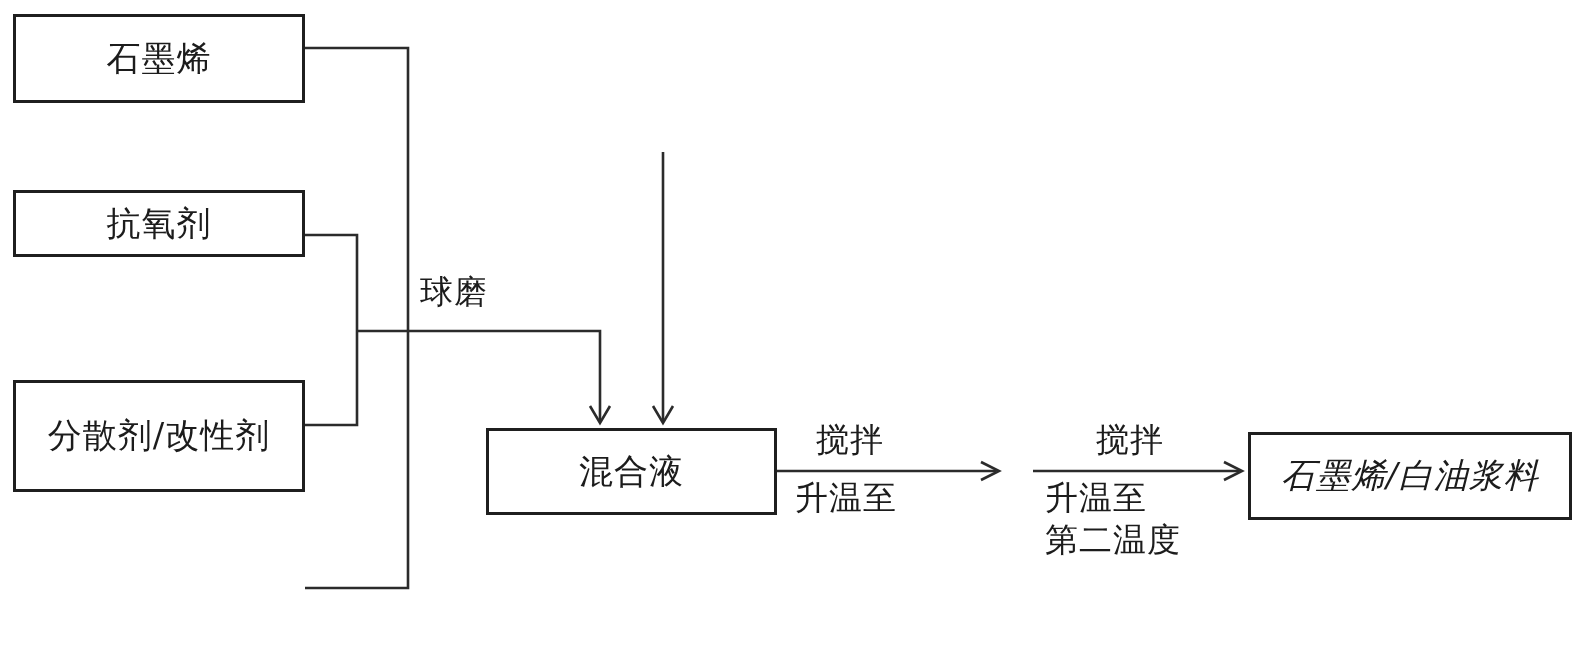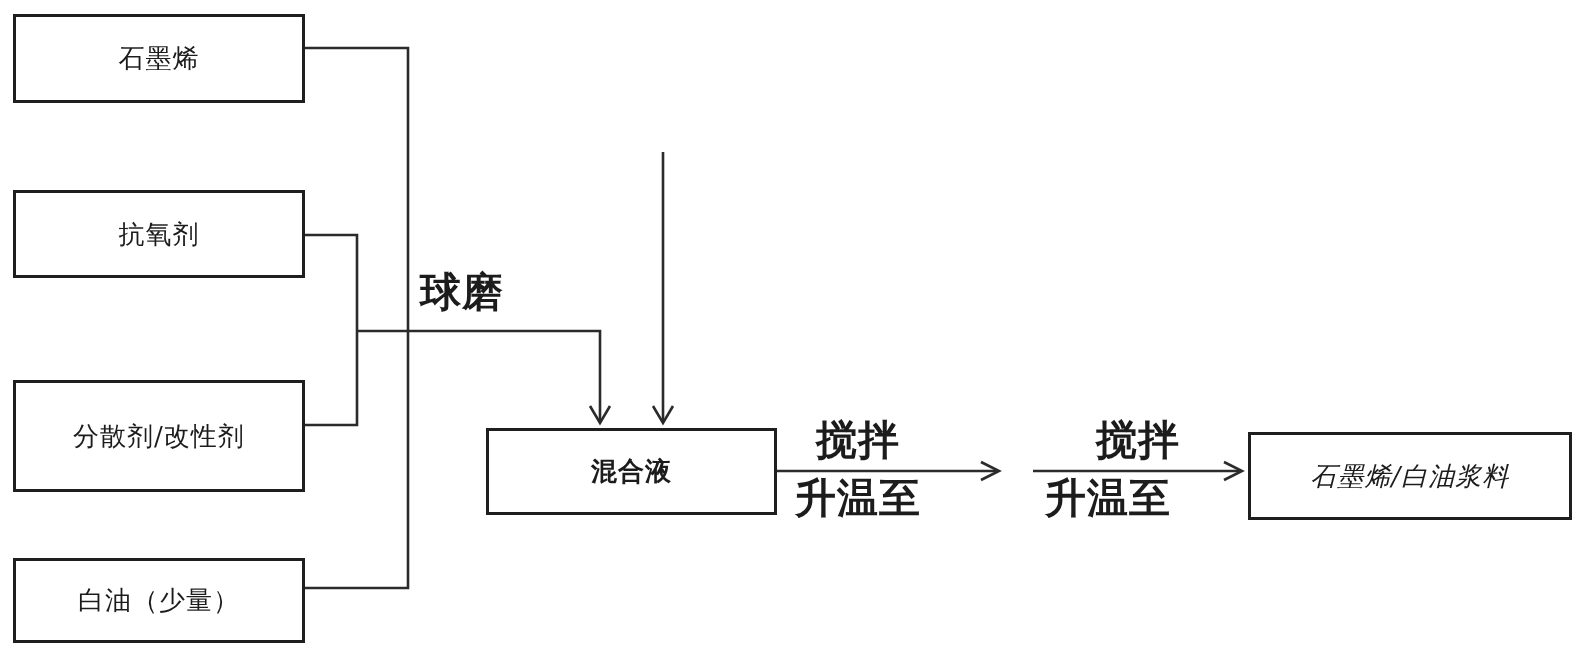--- a/index.html
+++ b/index.html
@@ -18,41 +18,41 @@
     overflow:hidden;
   }
   .canvas{position:absolute;left:0;top:0;width:1586px;height:662px;background:var(--bg);}
   .wires{position:absolute;left:0;top:0;width:1586px;height:662px;}
   .wires polyline, .wires line{stroke:var(--line);stroke-width:2.6;fill:none;}
   .node{
     position:absolute;
     border:3px solid var(--border);
     background:var(--bg);
     display:flex;align-items:center;justify-content:center;
-    font-size:26px;font-weight:500;
+    font-size:34px;font-weight:500;
     color:var(--text);
     letter-spacing:1px;
     white-space:nowrap;
   }
   .edge-label{
     position:absolute;
-    font-size:41px;font-weight:700;
+    font-size:33px;font-weight:400;
     color:var(--text);
     letter-spacing:1px;
     white-space:nowrap;
     line-height:42px;
   }
   .edge-label span{display:block;}
   
   #n-graphene      {left:13px;  top:14px;  width:292px; height:89px;}
-  #n-antioxidant   {left:13px;  top:190px; width:292px; height:88px;}
+  #n-antioxidant   {left:13px;  top:190px; width:292px; height:67px;}
   #n-dispersant    {left:13px;  top:380px; width:292px; height:112px;}
   #n-whiteoil-small{left:13px;  top:558px; width:292px; height:85px;}
   #n-whiteoil      {left:485px; top:62px;  width:290px; height:90px;}
-  #n-mixture       {left:486px; top:428px; width:291px; height:87px;font-weight:bold;}
+  #n-mixture       {left:486px; top:428px; width:291px; height:87px;}
   #n-product       {left:1248px;top:432px; width:324px; height:88px;font-style:italic;}
   
   #l-ballmill {left:420px; top:271px;}
   #l-stir1    {left:816px; top:419px;}
   #l-heat1    {left:795px; top:477px;}
   #l-stir2    {left:1096px;top:419px;}
   #l-heat2    {left:1045px;top:477px;}
 </style>
 </head>
 <body>
@@ -77,34 +77,34 @@
     <polyline points="1033,471 1239,471"></polyline>
     <polyline points="1224,462 1242,471 1224,480"></polyline>
   </svg>
 
   <div class="node" id="n-graphene">石墨烯</div>
 
   <div class="node" id="n-antioxidant">抗氧剂</div>
 
   <div class="node" id="n-dispersant">分散剂/改性剂</div>
 
-  <div class="node" id="n-whiteoil-small">白油（少量）</div>
 
 
   <div class="node" id="n-mixture">混合液</div>
 
   <div class="node" id="n-product">石墨烯/白油浆料</div>
 
   <div class="edge-label" id="l-ballmill">球磨</div>
 
   <div class="edge-label" id="l-stir1">搅拌</div>
 
   <div class="edge-label" id="l-heat1">
     <span>升温至</span>
   </div>
 
   <div class="edge-label" id="l-stir2">搅拌</div>
 
   <div class="edge-label" id="l-heat2">
     <span>升温至</span>
+    <span>第二温度</span>
   </div>
 
 </div>
 
 </body></html>

